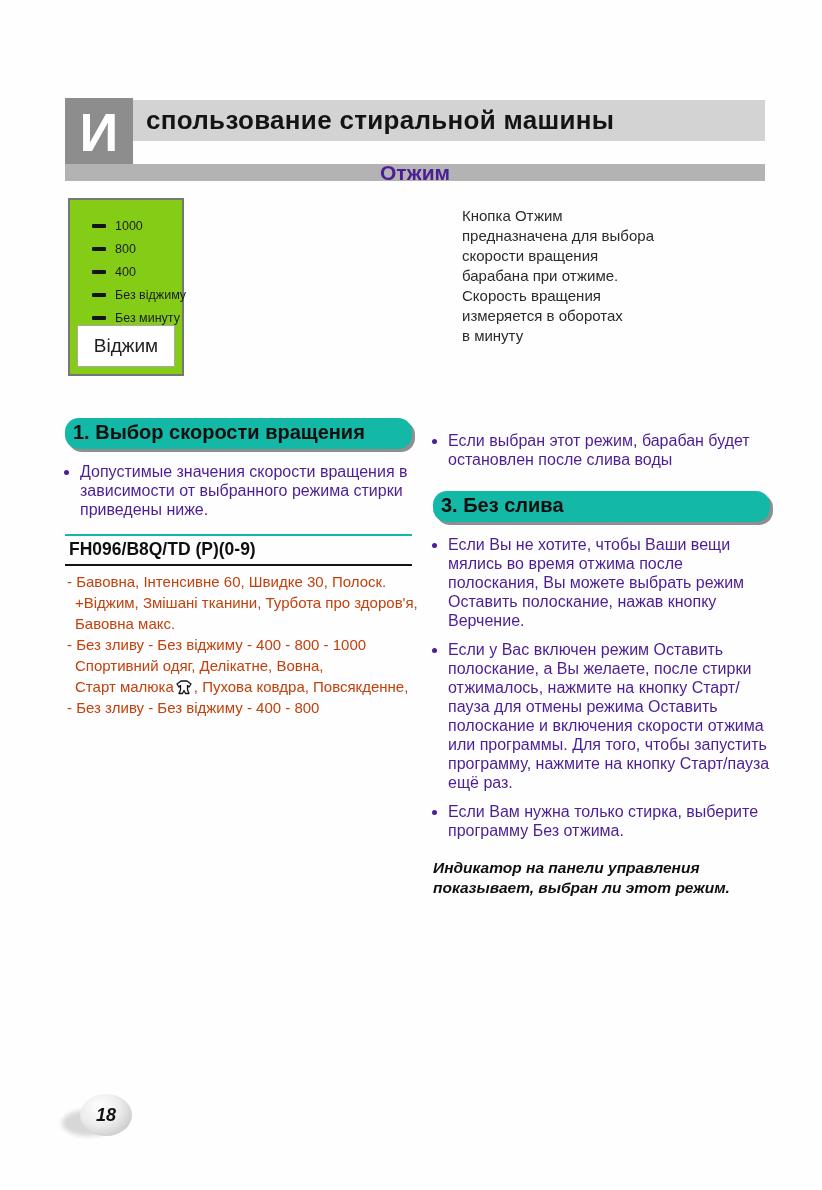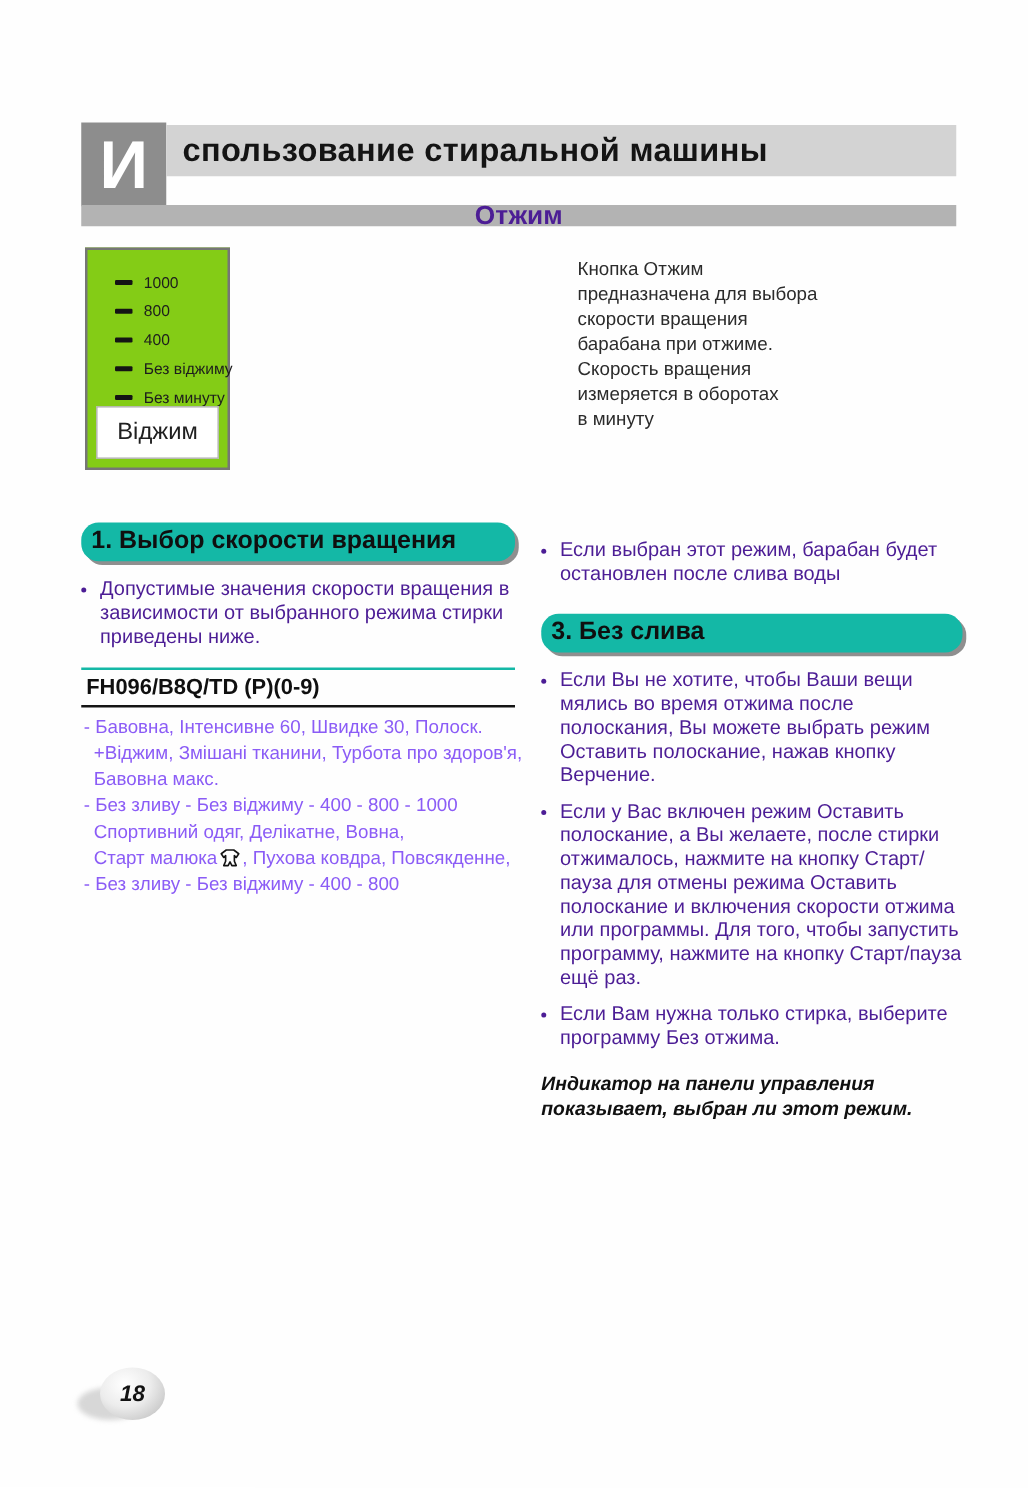--- a/index.html
+++ b/index.html
@@ -74,21 +74,21 @@
   .bullets li { margin-bottom:10px; }
   .bullets li:last-child { margin-bottom:0; }
 
   
   .model { margin-top:15px; border-top:2px solid #14b8a6; }
   .model-head {
     border-bottom:2px solid #141414;
     font-weight:bold; font-size:17.5px; color:#0f0f0f;
     padding:3px 0 4px 4px;
   }
-  .model-body { padding:5px 0 0 2px; font-size:15px; line-height:21px; color:#8b5cf6; }
+  .model-body { padding:5px 0 0 2px; font-size:15px; line-height:21px; color:#c2410c; }
   .model-line { white-space:nowrap; }
   .model-line.cont { padding-left:8px; }
   .baby-icon-svg { vertical-align:-3px; margin:0 2px; }
 
   .note {
     margin:18px 0 0 0;
     font-weight:bold; font-style:italic;
     font-size:15.5px; line-height:20px; color:#101010;
   }
 

